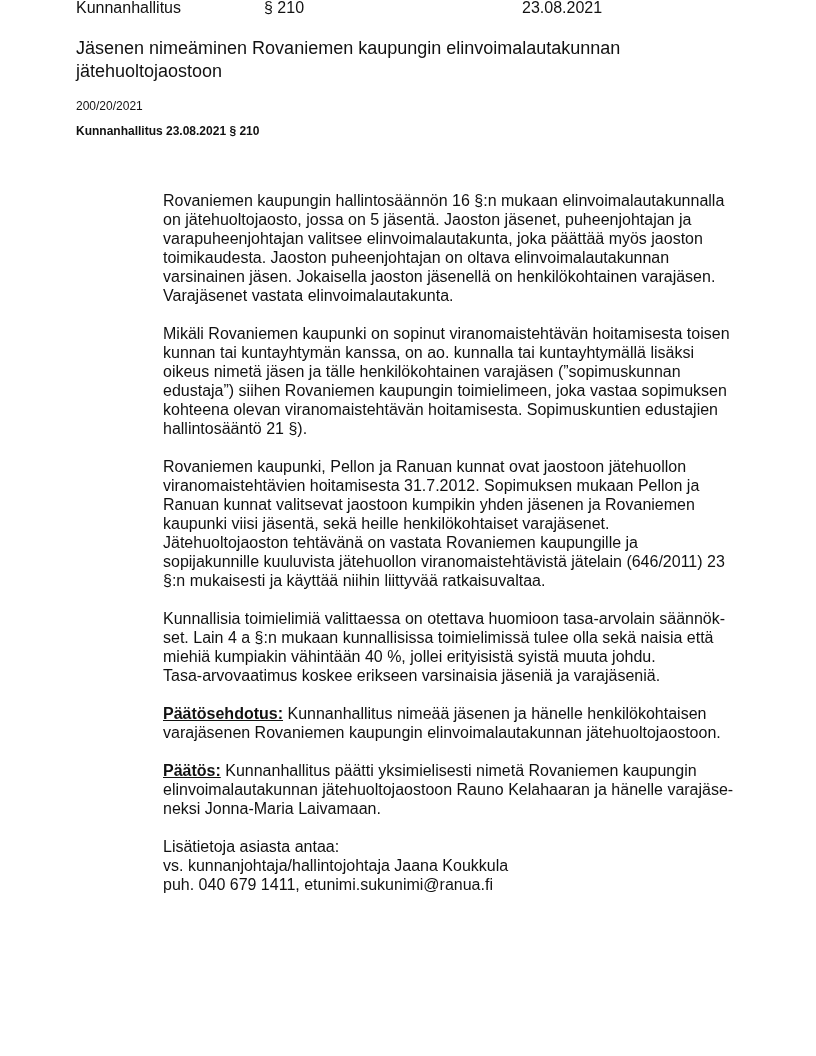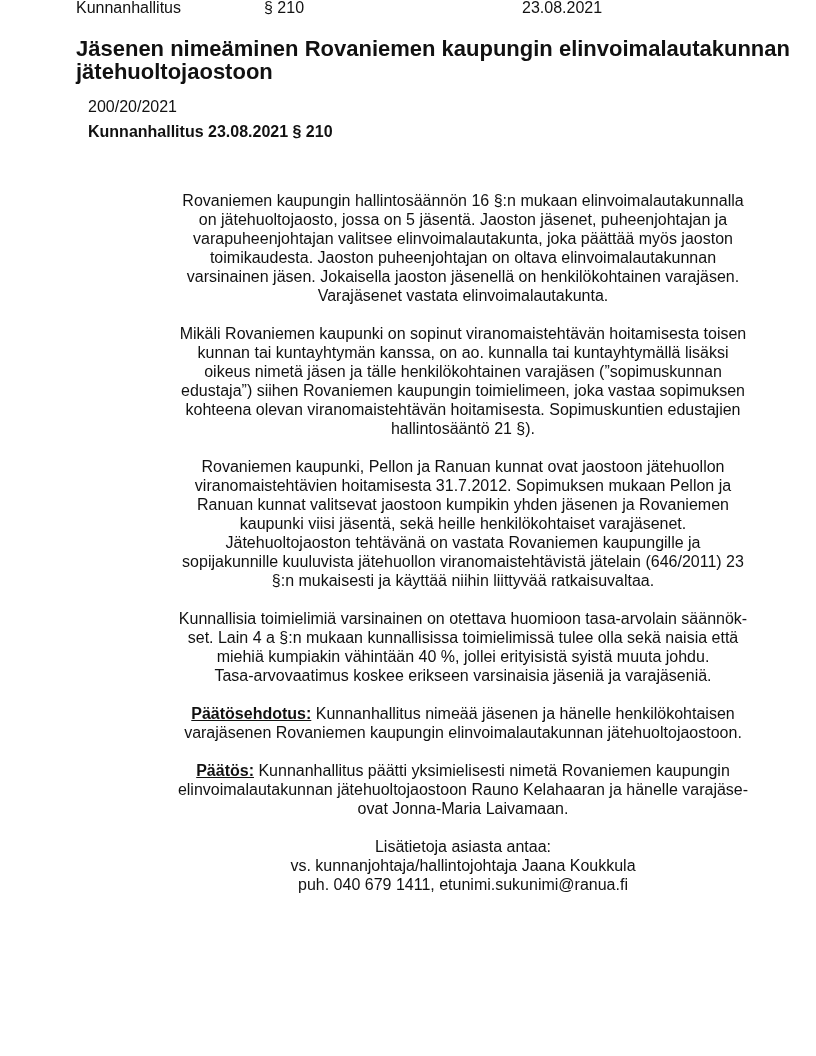--- a/index.html
+++ b/index.html
@@ -30,54 +30,52 @@
       white-space: nowrap;
     }
     .hdr-body { left: 0; }
     .hdr-section { left: 188px; }
     .hdr-date { left: 446px; }
 
     .title {
       position: absolute;
       top: 37px;
       left: 76px;
-      font-size: 22px;
-      font-weight: bold;
+      font-size: 18px;
+      font-weight: normal;
       line-height: 23px;
       margin: 0;
       width: 700px;
     }
     .title .line { display: block; white-space: nowrap; }
 
     .meta {
       position: absolute;
       left: 76px;
-      font-size: 16px;
+      font-size: 12px;
       line-height: 19px;
       white-space: nowrap;
-      margin-left: 12px;
     }
     .diary-no { top: 97px; }
     .meeting-ref { top: 122px; font-weight: bold; }
 
     .content {
       position: absolute;
       top: 191px;
       left: 163px;
       width: 600px;
       font-size: 16px;
       line-height: 19px;
     }
     .para {
       margin: 0 0 19px 0;
     }
     .para .line {
       display: block;
       white-space: nowrap;
-      text-align: center;
     }
     .label {
       font-weight: bold;
       text-decoration: underline;
     }
     .contact {
     }
   </style>
 </head>
 <body>
@@ -120,35 +118,35 @@
     <span class="line">Rovaniemen kaupunki, Pellon ja Ranuan kunnat ovat jaostoon jätehuollon</span>
     <span class="line">viranomaistehtävien hoitamisesta 31.7.2012. Sopimuksen mukaan Pellon ja</span>
     <span class="line">Ranuan kunnat valitsevat jaostoon kumpikin yhden jäsenen ja Rovaniemen</span>
     <span class="line">kaupunki viisi jäsentä, sekä heille henkilökohtaiset varajäsenet.</span>
     <span class="line">Jätehuoltojaoston tehtävänä on vastata Rovaniemen kaupungille ja</span>
     <span class="line">sopijakunnille kuuluvista jätehuollon viranomaistehtävistä jätelain (646/2011) 23</span>
     <span class="line">§:n mukaisesti ja käyttää niihin liittyvää ratkaisuvaltaa.</span>
   </p>
 
   <p class="para">
-    <span class="line">Kunnallisia toimielimiä varsinainen on otettava huomioon tasa-arvolain säännök-</span>
+    <span class="line">Kunnallisia toimielimiä valittaessa on otettava huomioon tasa-arvolain säännök-</span>
     <span class="line">set. Lain 4 a §:n mukaan kunnallisissa toimielimissä tulee olla sekä naisia että</span>
     <span class="line">miehiä kumpiakin vähintään 40 %, jollei erityisistä syistä muuta johdu.</span>
     <span class="line">Tasa-arvovaatimus koskee erikseen varsinaisia jäseniä ja varajäseniä.</span>
   </p>
 
   <p class="para">
     <span class="line"><span class="label">Päätösehdotus:</span><span> Kunnanhallitus nimeää jäsenen ja hänelle henkilökohtaisen</span></span>
     <span class="line">varajäsenen Rovaniemen kaupungin elinvoimalautakunnan jätehuoltojaostoon.</span>
   </p>
 
   <p class="para">
     <span class="line"><span class="label">Päätös:</span><span> Kunnanhallitus päätti yksimielisesti nimetä Rovaniemen kaupungin</span></span>
     <span class="line">elinvoimalautakunnan jätehuoltojaostoon Rauno Kelahaaran ja hänelle varajäse-</span>
-    <span class="line">ovat Jonna-Maria Laivamaan.</span>
+    <span class="line">neksi Jonna-Maria Laivamaan.</span>
   </p>
 
   <p class="para contact">
     <span class="line">Lisätietoja asiasta antaa:</span>
     <span class="line">vs. kunnanjohtaja/hallintojohtaja Jaana Koukkula</span>
     <span class="line">puh. 040 679 1411, etunimi.sukunimi@ranua.fi</span>
   </p>
 
 </div>
 

